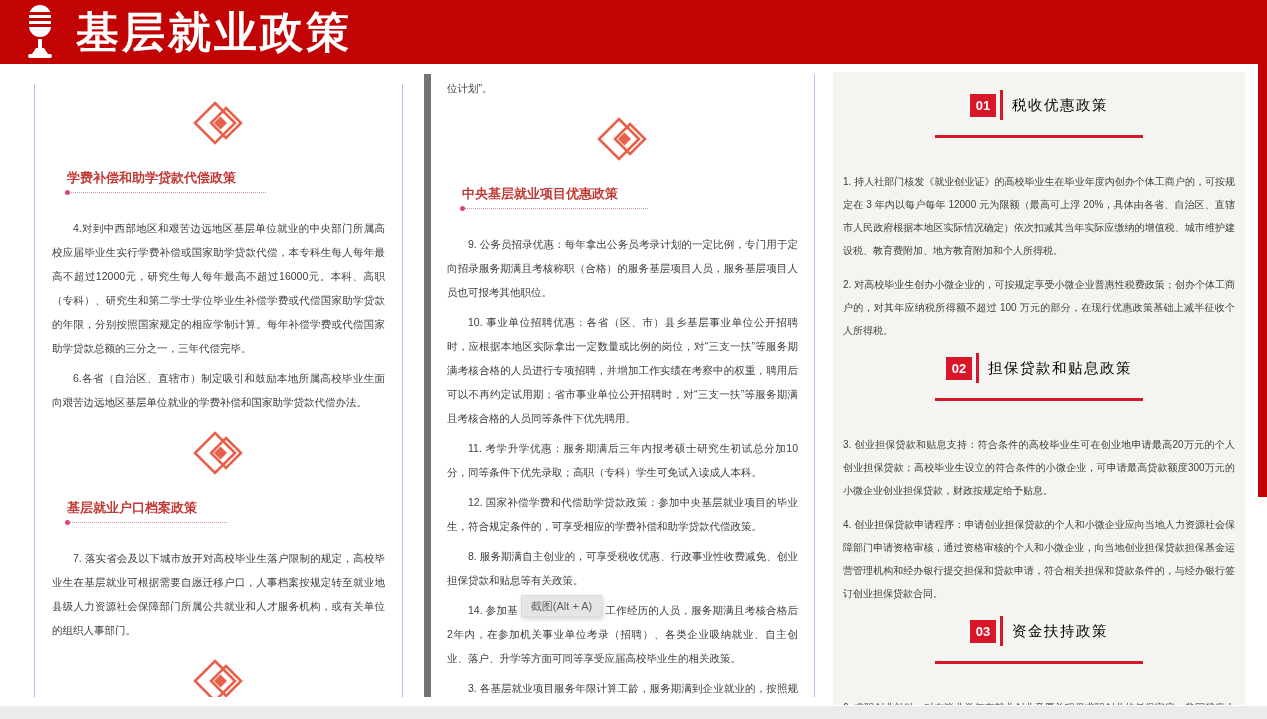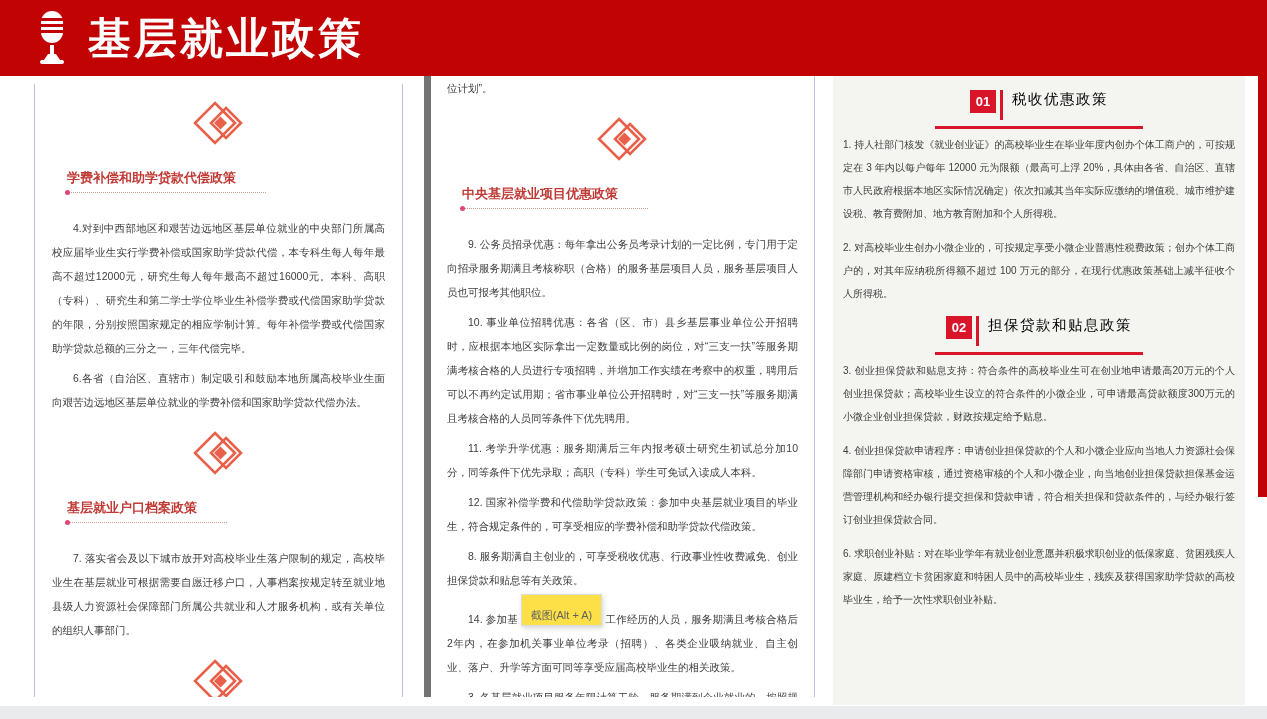--- a/index.html
+++ b/index.html
@@ -5,22 +5,22 @@
   html,body { margin:0; padding:0; }
   body {
     width:1267px; height:719px; overflow:hidden;
     background:#ffffff;
     font-family:"Liberation Sans","DejaVu Sans",sans-serif;
   }
   .page { position:relative; width:1267px; height:719px; overflow:hidden; background:#fff; }
 
   
   .banner {
-    position:absolute; top:0; left:0; right:0; height:76px;
-    background:#c10303; display:flex; align-items:center; padding-left:32px;
+    position:absolute; top:0; left:0; right:0; height:64px;
+    background:#c10303; display:flex; align-items:center; padding-left:20px;
     z-index:5;
   }
   .banner .mic { display:inline-flex; align-items:center; }
   .banner h1 {
     color:#fff; font-size:43px; line-height:1; margin:0 0 0 16px;
     font-weight:bold; letter-spacing:3px; white-space:nowrap;
   }
   .right-strip { position:absolute; right:0; top:0; width:9px; height:497px; background:#c10303; z-index:4; }
   .bottom-bar { position:absolute; left:0; right:0; bottom:0; height:13px; background:#e9ebed; z-index:6; }
 
@@ -55,41 +55,41 @@
   }
   .sec-head::after {
     content:""; position:absolute; left:0; bottom:-3px;
     width:5px; height:5px; border-radius:50%; background:#e0447c;
   }
 
   .diamond { text-align:center; margin:16px 0 10px; line-height:0; }
 
   
   .r-head {
-    display:flex; justify-content:center;
-    margin:8px 0 4px; position:relative; padding-bottom:9px;
+    display:flex; align-items:center; justify-content:center;
+    margin:8px 0 32px; position:relative; padding-bottom:18px;
   }
   .r-head::after {
     content:""; position:absolute; bottom:0; left:50%; transform:translateX(-50%);
     width:208px; height:3px; background:#d9152a;
   }
   .r-num {
     width:26px; height:23px; background:#d9152a; color:#fff;
     font-weight:bold; font-size:13px;
     display:flex; align-items:center; justify-content:center;
   }
   .r-bar { width:3px; height:30px; background:#d9152a; margin:0 9px 0 4px; }
   .r-title { font-size:14.5px; font-weight:normal; color:#000000; letter-spacing:1.5px; white-space:nowrap; }
   .rtxt { font-size:10px; line-height:23px; color:#3d3d3d; text-align:justify; margin:0 0 11px; }
 
   
   .tooltip {
-    display:inline-block; background:#fde047; border:1px solid #dcdcdc;
+    display:inline-block; background:#e5e5e5; border:1px solid #dcdcdc;
     box-shadow:1px 2px 5px rgba(0,0,0,.18);
-    padding:12px 9px 2px; font-size:11px; color:#606060; line-height:16px;
+    padding:2px 9px 2px; font-size:11px; color:#606060; line-height:16px;
     position:relative; top:-4px; margin:0 3px; white-space:nowrap; text-indent:0;
   }
 </style>
 </head>
 <body>
 
 <div class="page">
 
   <header class="banner">
     <span class="mic">
@@ -171,18 +171,23 @@
     <p class="rtxt">2. 对高校毕业生创办小微企业的，可按规定享受小微企业普惠性税费政策；创办个体工商户的，对其年应纳税所得额不超过 100 万元的部分，在现行优惠政策基础上减半征收个人所得税。</p>
 
     <div class="r-head">
       <span class="r-num">02</span>
       <span class="r-bar"></span>
       <span class="r-title">担保贷款和贴息政策</span>
     </div>
     <p class="rtxt">3. 创业担保贷款和贴息支持：符合条件的高校毕业生可在创业地申请最高20万元的个人创业担保贷款；高校毕业生设立的符合条件的小微企业，可申请最高贷款额度300万元的小微企业创业担保贷款，财政按规定给予贴息。</p>
     <p class="rtxt">4. 创业担保贷款申请程序：申请创业担保贷款的个人和小微企业应向当地人力资源社会保障部门申请资格审核，通过资格审核的个人和小微企业，向当地创业担保贷款担保基金运营管理机构和经办银行提交担保和贷款申请，符合相关担保和贷款条件的，与经办银行签订创业担保贷款合同。</p>
 
+    <div class="r-head">
+      <span class="r-num">03</span>
+      <span class="r-bar"></span>
+      <span class="r-title">资金扶持政策</span>
+    </div>
     <p class="rtxt">6. 求职创业补贴：对在毕业学年有就业创业意愿并积极求职创业的低保家庭、贫困残疾人家庭、原建档立卡贫困家庭和特困人员中的高校毕业生，残疾及获得国家助学贷款的高校毕业生，给予一次性求职创业补贴。</p>
 
   </section>
 
   <div class="bottom-bar"></div>
 </div>
 
 </body></html>

